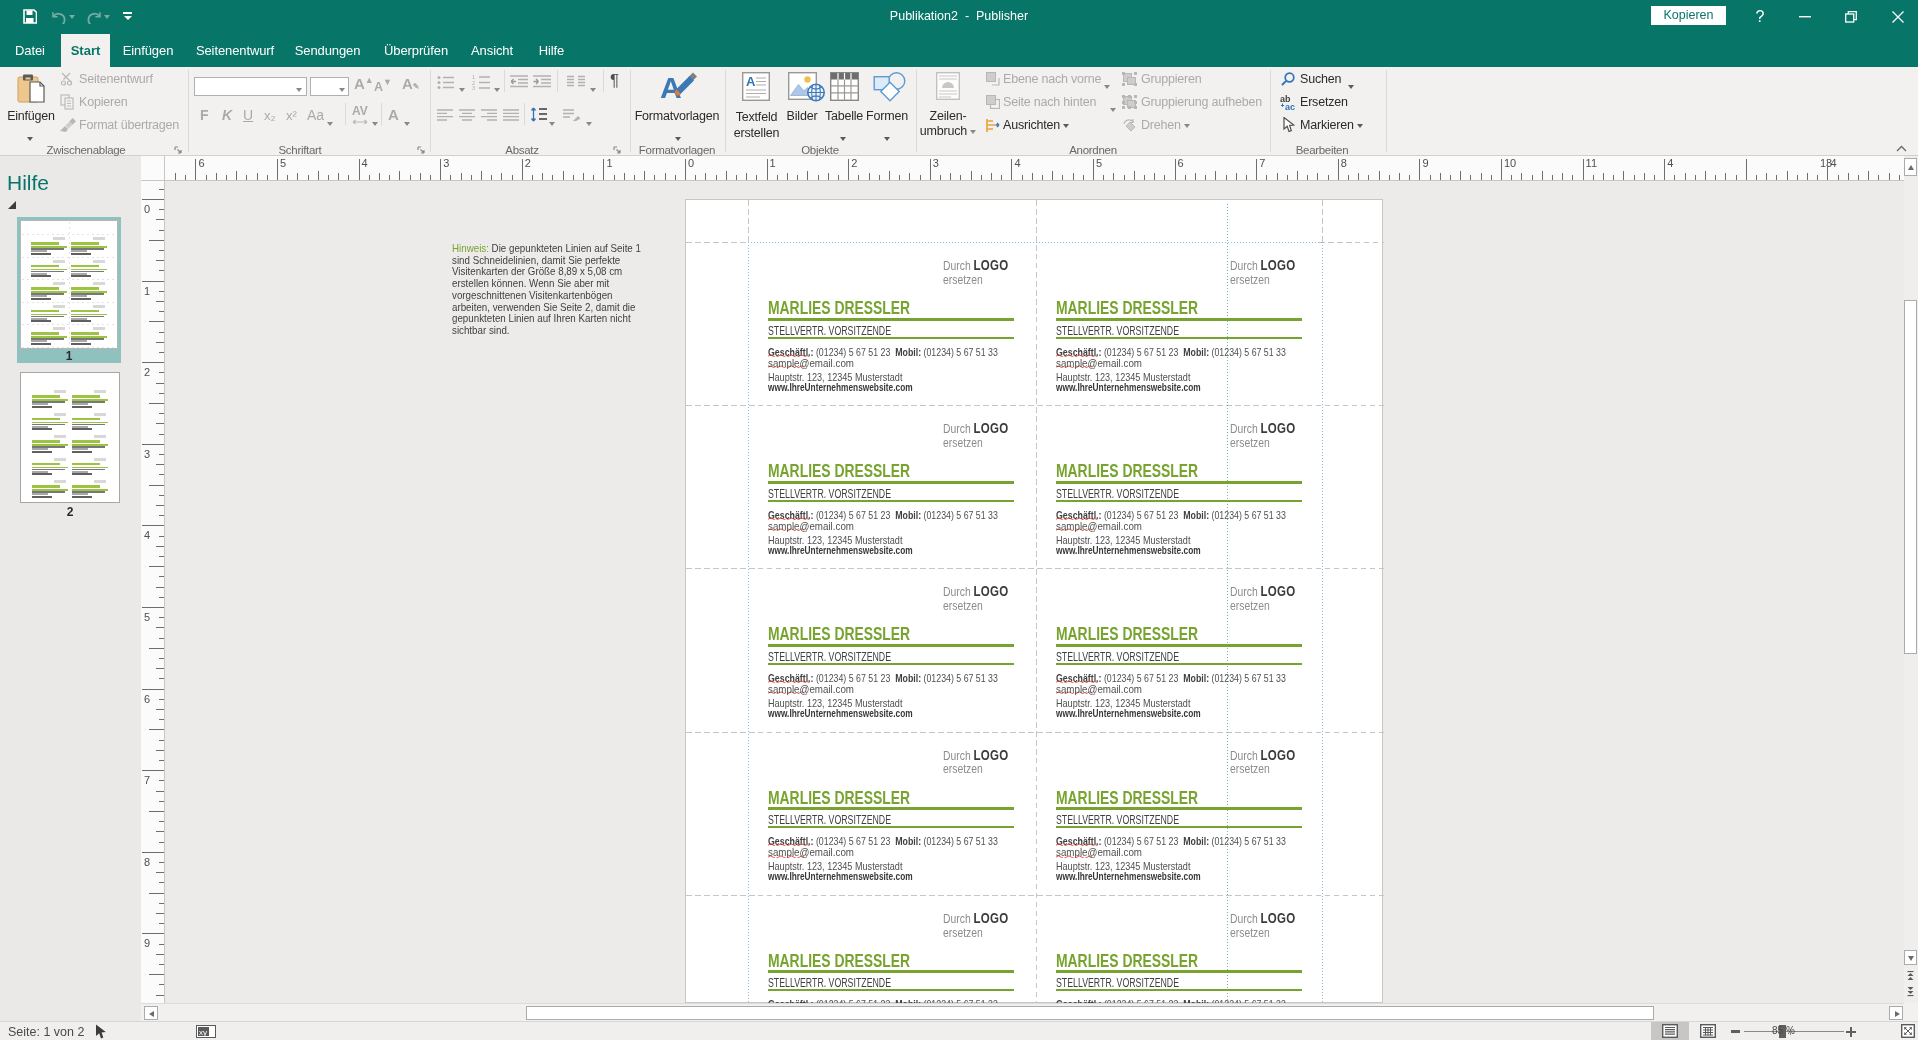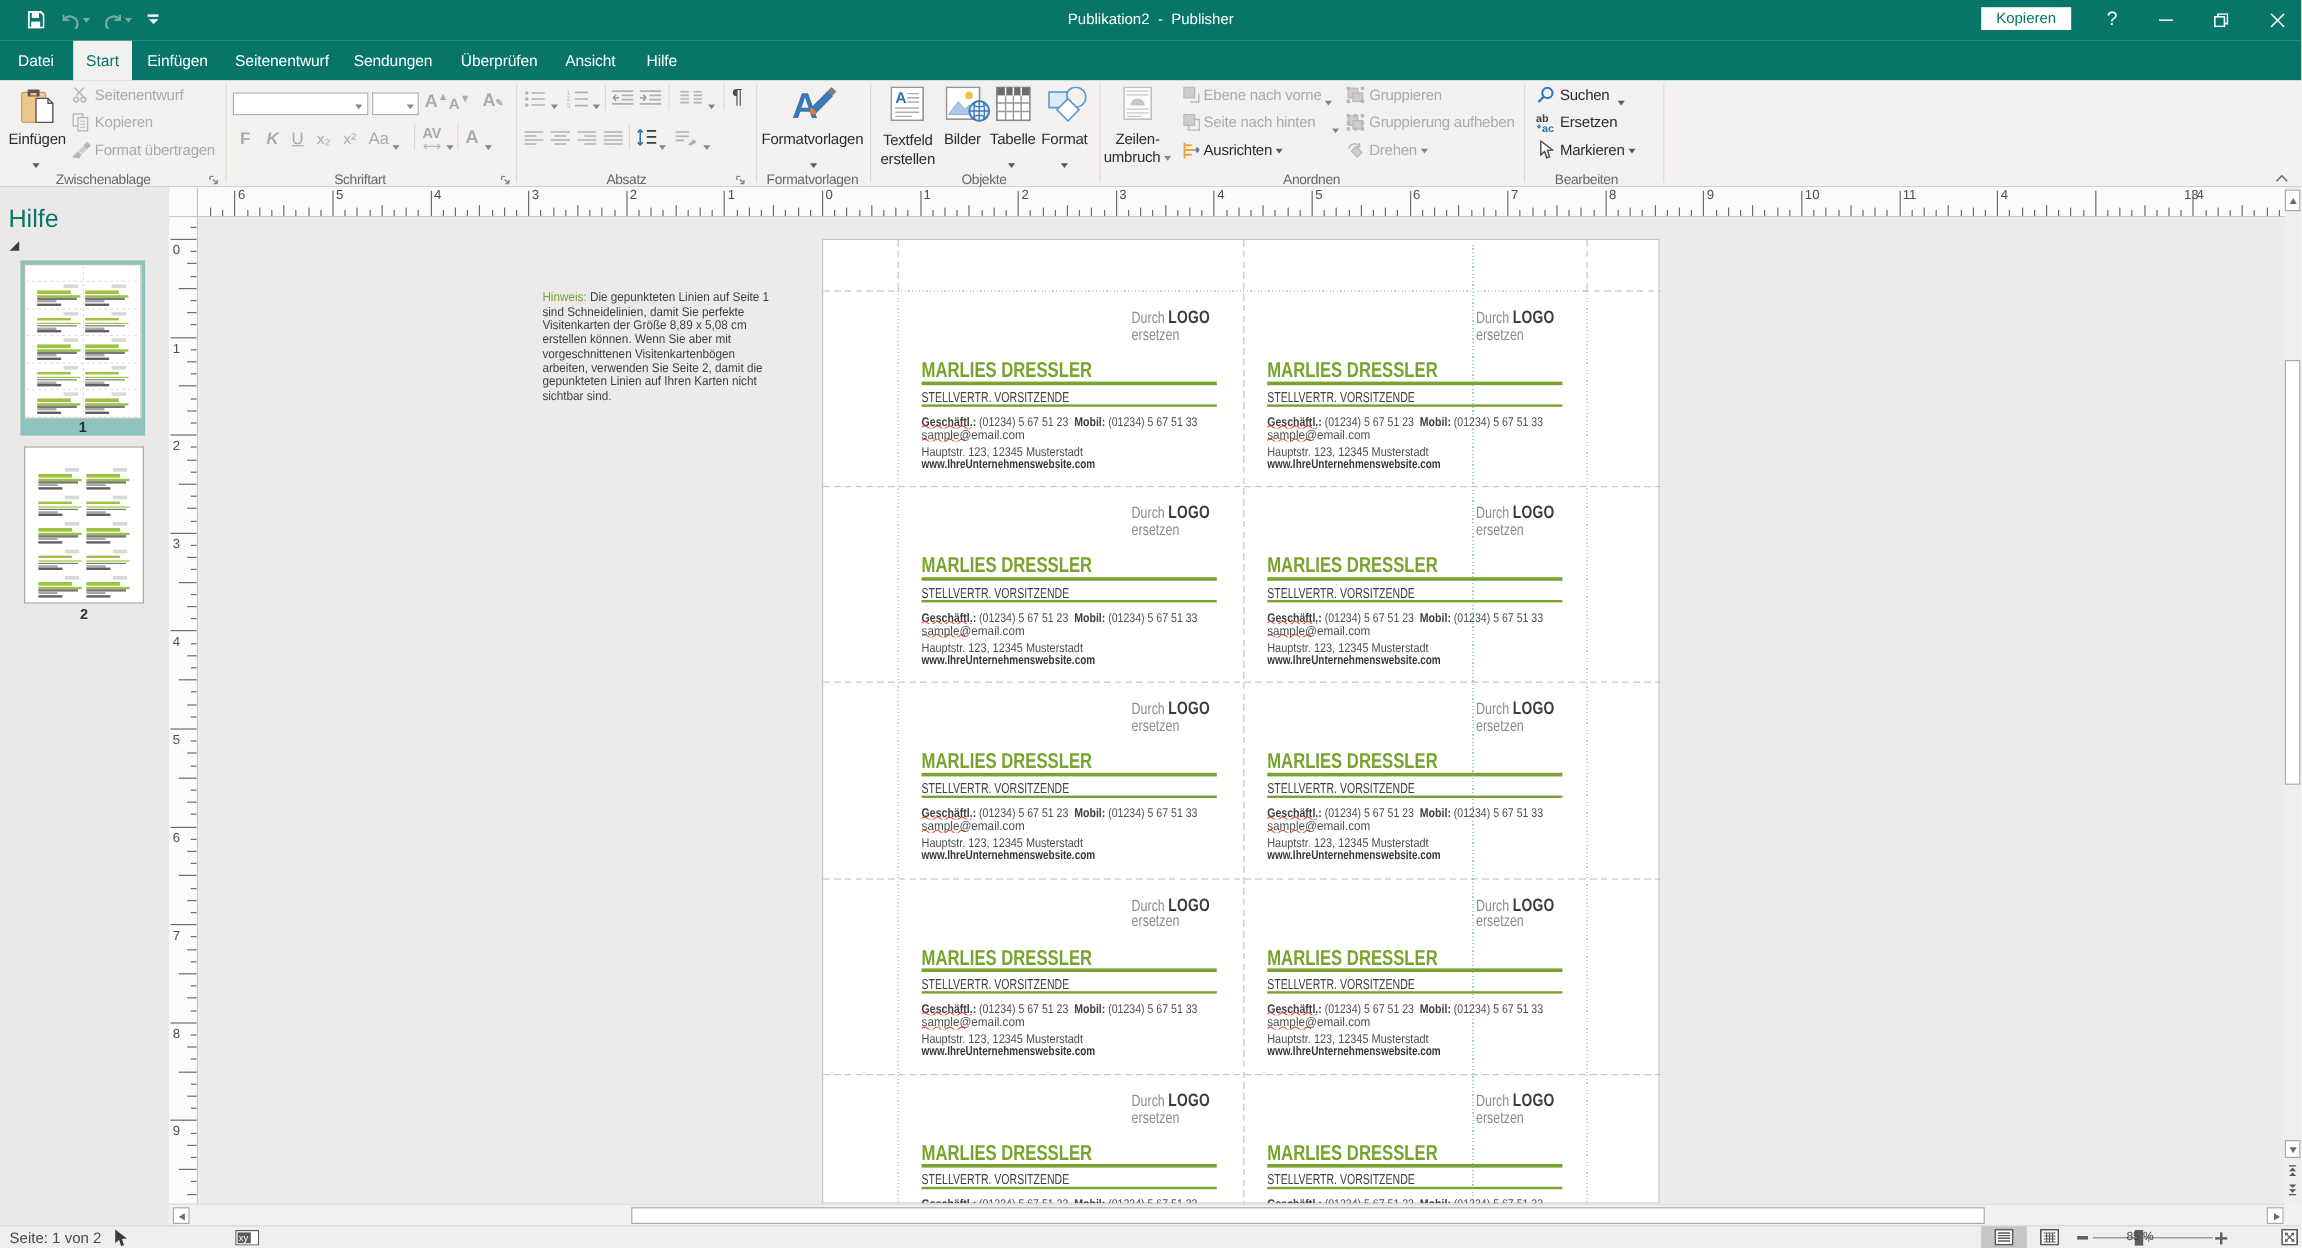--- a/index.html
+++ b/index.html
@@ -5,21 +5,21 @@
 * { margin:0; padding:0; box-sizing:border-box; }
 html,body { width:1918px; height:1040px; overflow:hidden; }
 body { font-family:"Liberation Sans", sans-serif; }
 #app { position:relative; width:1918px; height:1040px; background:#F3F1F0; overflow:hidden; }
 .abs { position:absolute; }
 
 
 #titlebar { position:absolute; left:0; top:0; width:1918px; height:34px; background:#077568; }
 #tabrow { position:absolute; left:0; top:34px; width:1918px; height:33px; background:#077568; }
 .tab { position:absolute; top:0; height:33px; line-height:33px; color:#FFFFFF; font-size:13px; letter-spacing:-0.1px; text-align:center; }
-#tab-start { position:absolute; left:61px; top:0; width:49px; height:33px; background:#F3F1F0; color:#077568; font-size:13px; text-align:center; line-height:33px; }
+#tab-start { position:absolute; left:61px; top:0; width:49px; height:33px; background:#F3F1F0; color:#077568; font-size:13px; text-align:center; line-height:33px;font-weight:bold; }
 #titletext { position:absolute; left:0; top:0; width:1918px; height:34px; line-height:32px; text-align:center; color:#FFFFFF; font-size:12.5px; }
 #anmelden { position:absolute; left:1651px; top:6px; width:75px; height:19px; background:#FFFFFF; color:#077568; font-size:12.5px; text-align:center; line-height:19px; }
 
 
 #ribbon { position:absolute; left:0; top:67px; width:1918px; height:89px; background:#F3F1F0; border-bottom:1px solid #D2D0CE; }
 .gsep { position:absolute; top:3px; width:1px; height:82px; background:#DCDAD8; }
 .glabel { position:absolute; top:77px; height:12px; font-size:11.5px; letter-spacing:-0.3px; color:#6A6866; text-align:center; white-space:nowrap; }
 .launcher { position:absolute; top:79px; width:9px; height:9px; }
 .btxt { font-size:12.5px; color:#2b2b2b; }
 .gray { color:#ACAAA8; }
@@ -317,21 +317,21 @@
           <path d="M8 1 v6.5 M14.5 1 v6.5 M21 1 v6.5"></path>
         </g>
     </svg>
     <div class="rbig" style="left:818px;top:42px;width:52px">Tabelle</div>
     <div class="abs" style="left:840px;top:62px"><span class="dd dk"></span></div>
     <svg class="abs" style="left:872px;top:5px" width="35" height="30" viewBox="0 0 34 30">
       <circle cx="24" cy="9" r="8.3" fill="none" stroke="#5B9BD5" stroke-width="1.4"></circle>
       <rect x="1.7" y="4.7" width="15" height="13" fill="#DDEBF6" stroke="#5B9BD5" stroke-width="1.4"></rect>
       <rect x="11" y="13" width="13" height="13" transform="rotate(45 17.5 19.5)" fill="#FFFFFF" stroke="#5B9BD5" stroke-width="1.4"></rect>
     </svg>
-    <div class="rbig" style="left:861px;top:42px;width:52px">Format</div>
+    <div class="rbig" style="left:861px;top:42px;width:52px">Formen</div>
     <div class="abs" style="left:884px;top:62px"><span class="dd dk"></span></div>
     <div class="glabel" style="left:770px;width:100px">Objekte</div>
 
     <svg class="abs" style="left:936px;top:5px" width="24" height="28" viewBox="0 0 24 28">
       <rect x="0.7" y="0.7" width="22.6" height="26.6" fill="#FDFDFD" stroke="#C3C1BF" stroke-width="1.4"></rect>
       <g stroke="#C9C7C5" stroke-width="1.1">
           <path d="M3 4 h18 M3 7 h18 M3 19 h18 M3 22 h18 M3 25 h12"></path>
         </g>
       <path d="M6 16 a6 6 0 0 1 12 0 Z" fill="#C9C7C5"></path>
     </svg>

